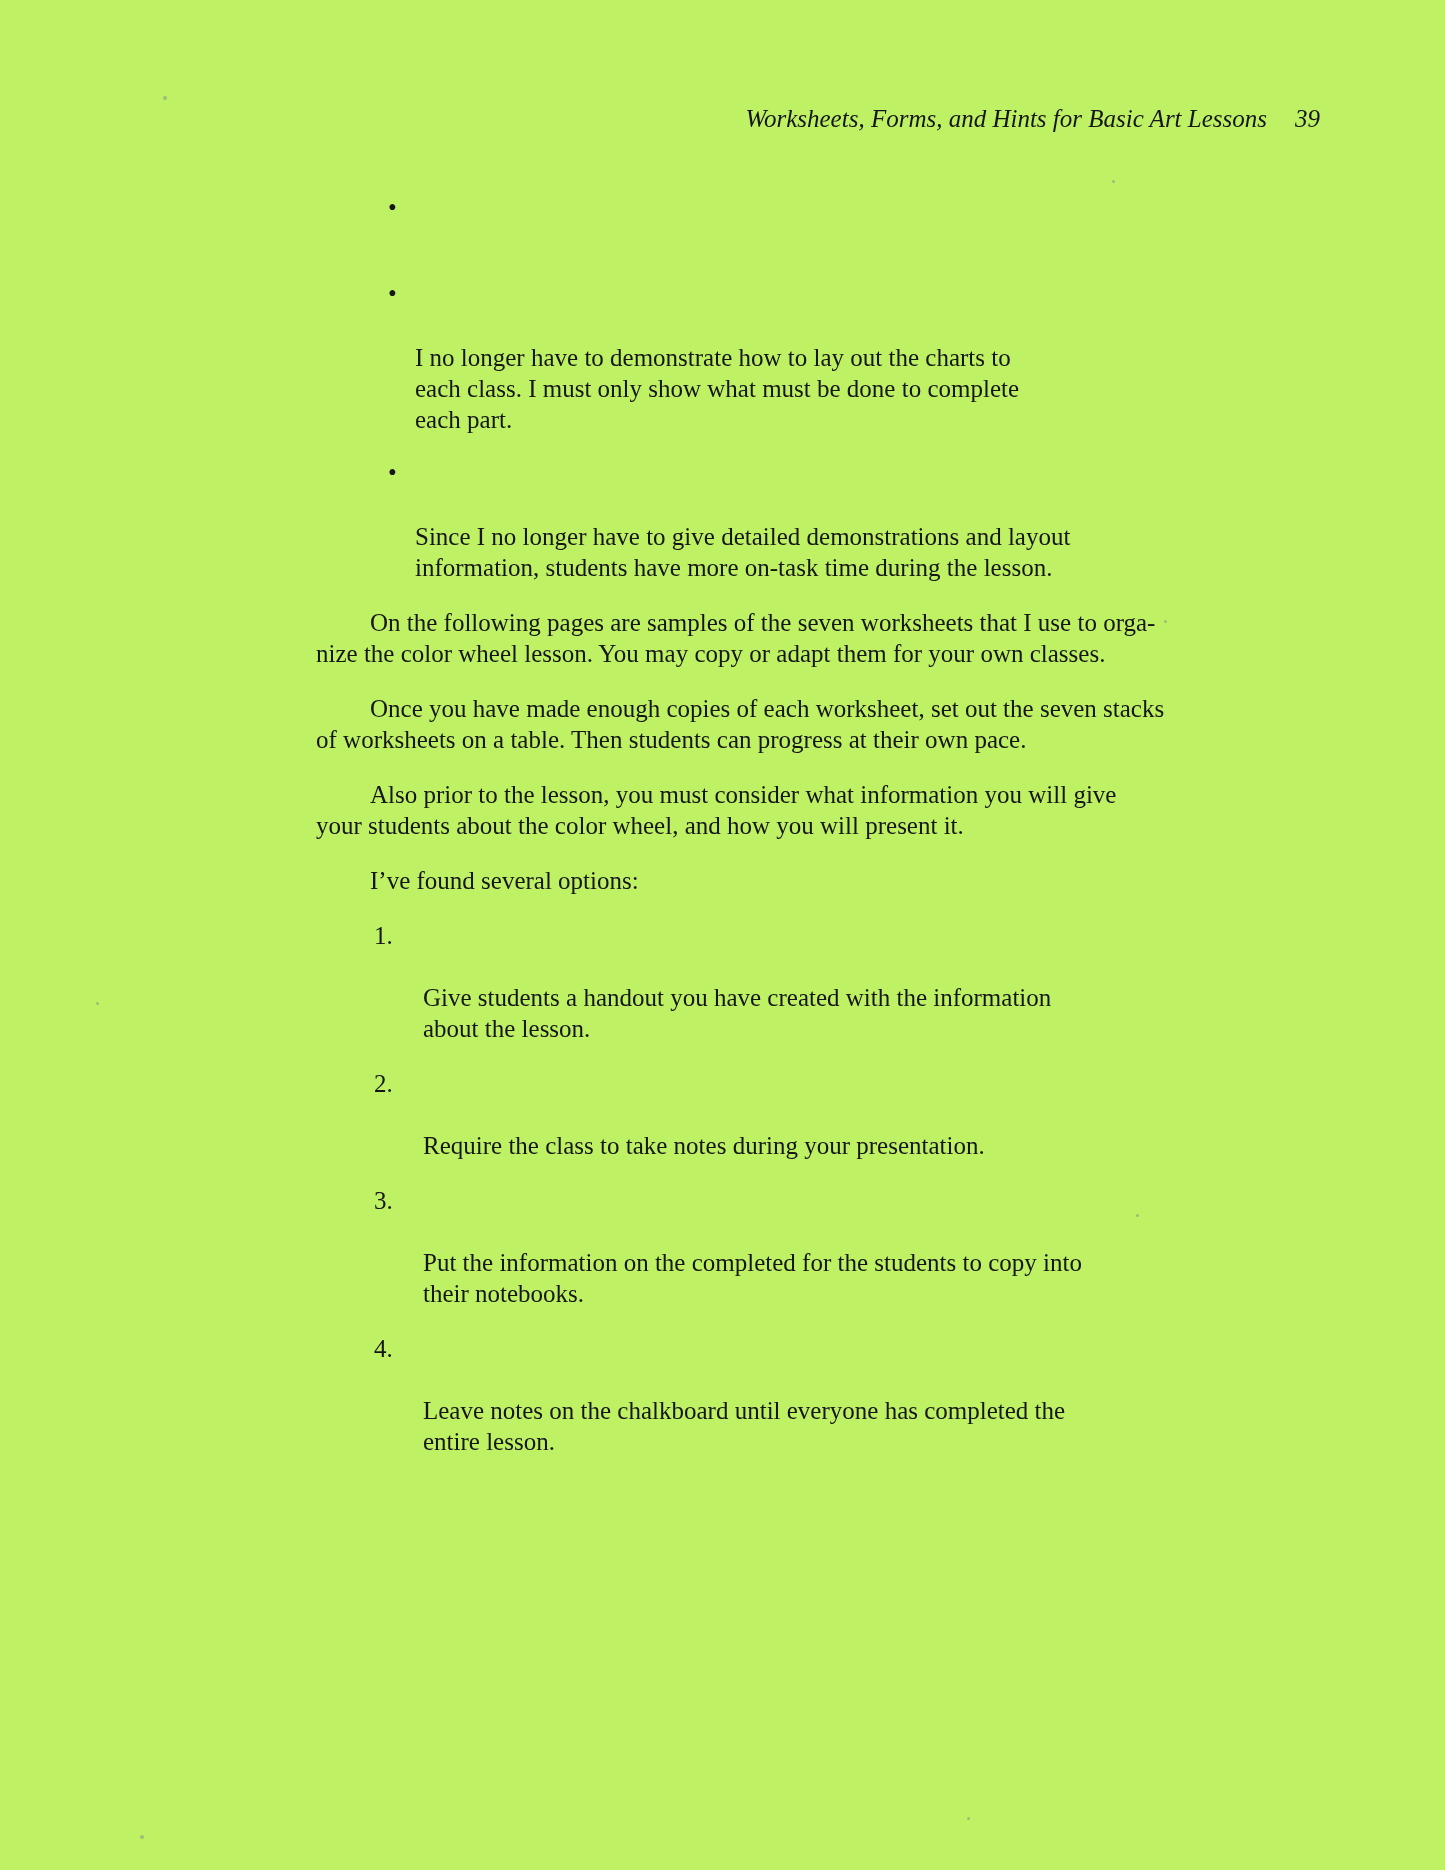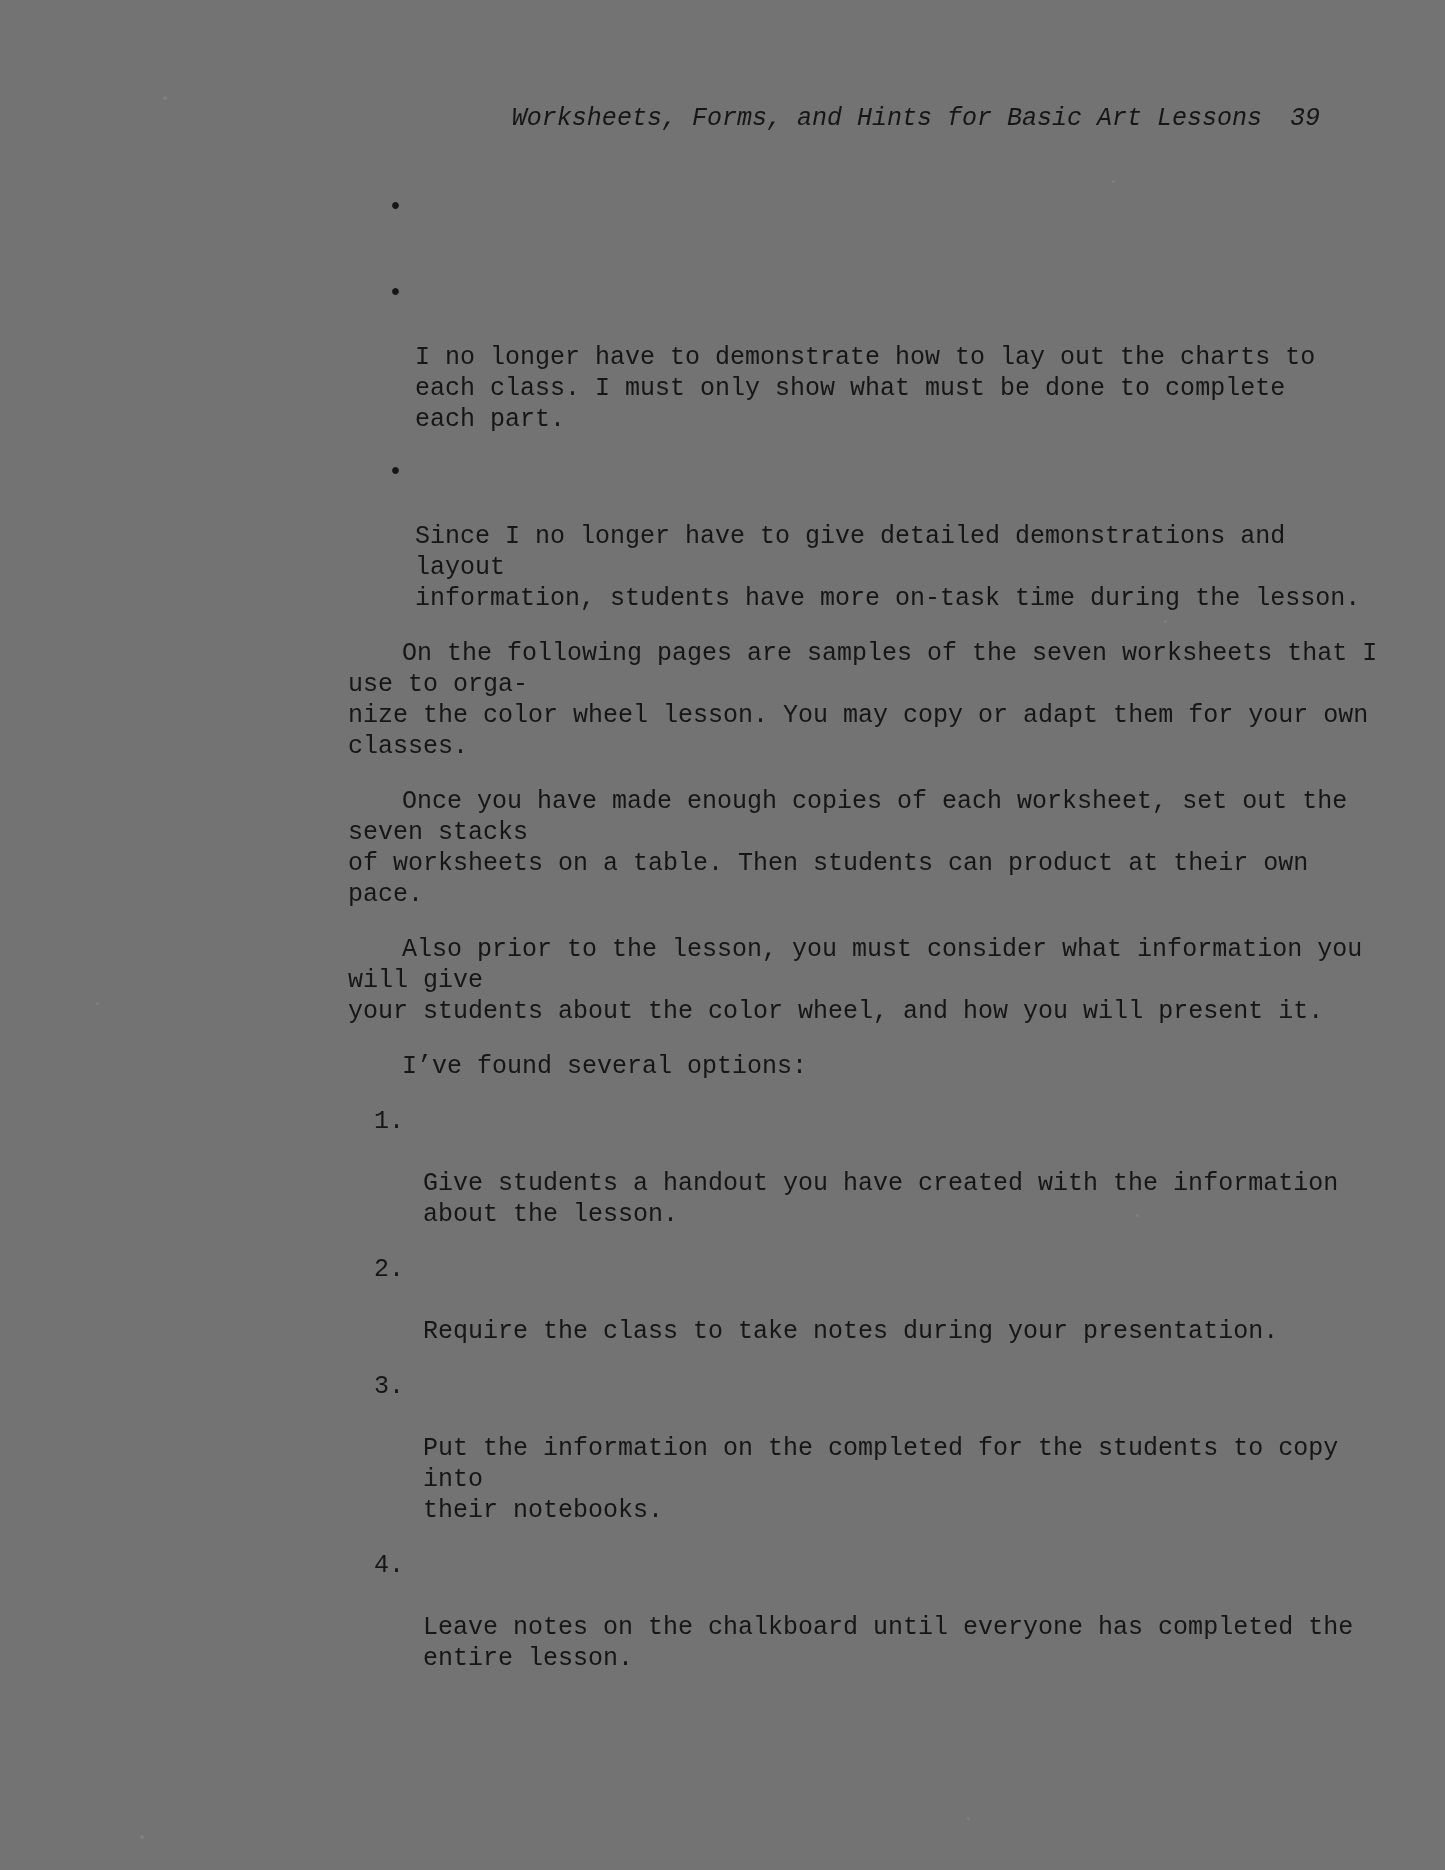--- a/index.html
+++ b/index.html
@@ -4,22 +4,22 @@
 <style>
   html, body {
     margin: 0;
     padding: 0;
     background: #e8e8e8;
   }
   .page {
     position: relative;
     width: 1445px;
     height: 1870px;
-    background: #737373;
-    font-family: Liberation Mono, monospace;
+    background: #bef264;
+    font-family: Liberation Serif, serif;
     color: #161616;
     overflow: hidden;
   }
   .page-header {
     position: absolute;
     top: 104px;
     right: 125px;
     display: flex;
     align-items: baseline;
     gap: 28px;
@@ -33,21 +33,20 @@
     left: 316px;
     top: 194px;
     width: 1070px;
     font-size: 25px;
     line-height: 31px;
   }
   .block { margin: 0 0 24px 0; }
   .para {
     text-indent: 54px;
     white-space: pre-line;
-    margin-left: 32px;
   }
   .bullet-item {
     position: relative;
     padding-left: 99px;
     white-space: pre-line;
   }
   .bullet-marker {
     position: absolute;
     left: 72px;
     top: -2px;
@@ -95,21 +94,21 @@
 
     <div class="block bullet-item">
       <span class="bullet-marker">•</span>
       <span>Since I no longer have to give detailed demonstrations and layout
 information, students have more on-task time during the lesson.</span>
     </div>
 
     <p class="block para">On the following pages are samples of the seven worksheets that I use to orga-
 nize the color wheel lesson. You may copy or adapt them for your own classes.</p>
     <p class="block para">Once you have made enough copies of each worksheet, set out the seven stacks
-of worksheets on a table. Then students can product at their own pace.</p>
+of worksheets on a table. Then students can progress at their own pace.</p>
     <p class="block para">Also prior to the lesson, you must consider what information you will give
 your students about the color wheel, and how you will present it.</p>
     <p class="block para">I’ve found several options:</p>
 
     <div class="block num-item">
       <span class="num-marker">1.</span>
       <span>Give students a handout you have created with the information
 about the lesson.</span>
     </div>
 

